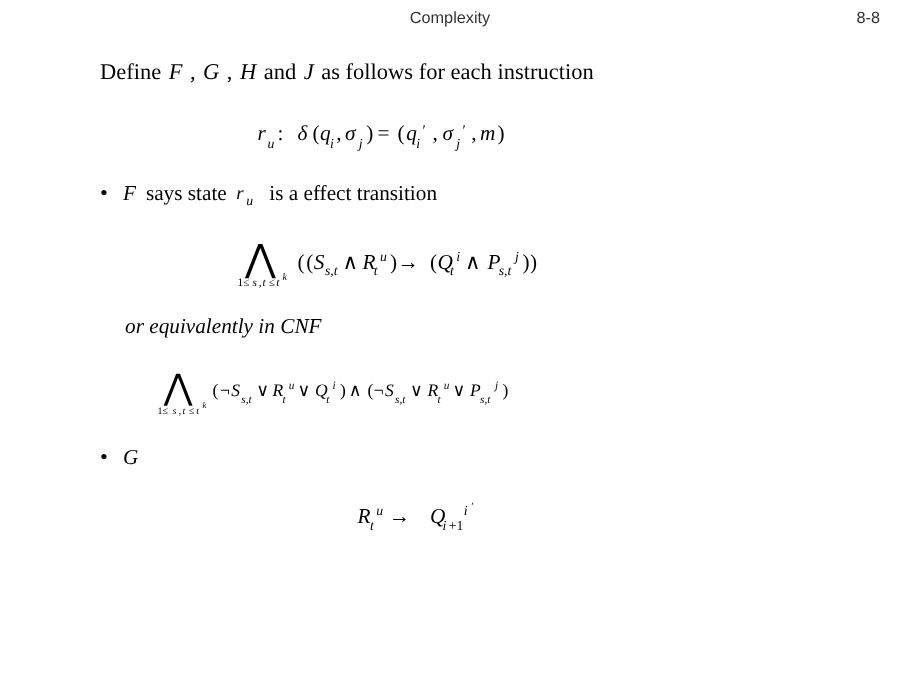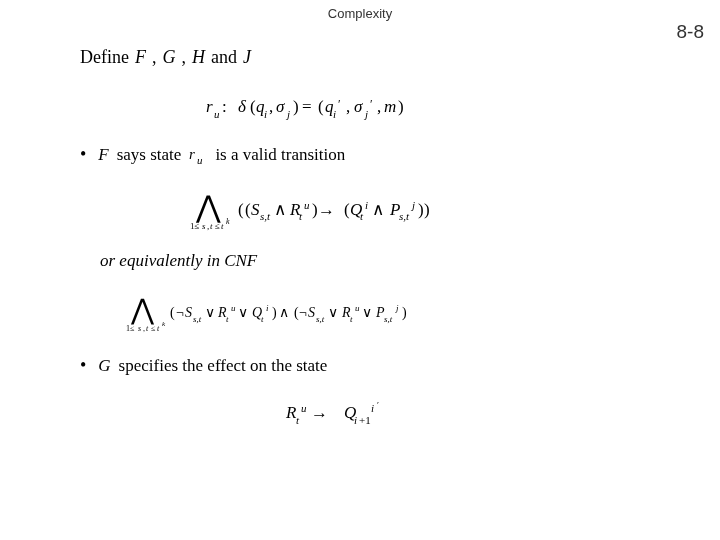--- a/index.html
+++ b/index.html
@@ -29,22 +29,22 @@
 
     .page-title {
       font-size: 13px;
       color: #333;
       font-family: Arial, sans-serif;
     }
 
     .page-number {
       position: absolute;
       right: 16px;
-      top: 21px;
-      font-size: 19px;
+      top: 6px;
+      font-size: 13px;
       color: #333;
       font-family: Arial, sans-serif;
     }
 
     .content {
       padding: 20px 68px 20px 80px;
     }
 
     .define-line {
       display: flex;
@@ -100,20 +100,21 @@
 
   <div class="define-line">
     <span>Define</span>
     <span class="italic">F</span>
       <span>,</span>
     <span class="italic">G</span>
       <span>,</span>
     <span class="italic">H</span>
     <span>and</span>
     <span class="italic">J</span>
+    <span>as follows for each instruction</span>
   </div>
 
   <div class="formula-container">
     <svg width="340" height="42" viewBox="0 0 340 42">
 
       <text x="10" y="26" font-size="17" font-style="italic">r</text>
       <text x="18" y="32" font-size="11" font-style="italic">u</text>
       <text x="26" y="26" font-size="17"> : </text>
 
       <text x="42" y="26" font-size="17" font-style="italic">δ</text>
@@ -147,21 +148,21 @@
   </div>
 
   <div class="bullet-line">
     <span class="bullet-dot">•</span>
     <span class="italic">F</span>
     <span>says state</span>
     <svg width="18" height="20" viewBox="0 0 18 20" style="display:inline-block;vertical-align:middle;">
       <text x="0" y="14" font-size="15" font-style="italic">r</text>
       <text x="8" y="19" font-size="11" font-style="italic">u</text>
     </svg>
-    <span>is a valid transition</span>
+    <span>is a effect transition</span>
   </div>
 
   <div class="formula-container">
     <svg width="360" height="56" viewBox="0 0 360 56">
 
       <text x="10" y="38" font-size="30">⋀</text>
 
       <text x="4" y="50" font-size="9">1≤</text>
       <text x="16" y="50" font-size="9" font-style="italic">s</text>
       <text x="21" y="50" font-size="9">,</text>
@@ -250,21 +251,20 @@
       <text x="250" y="36" font-size="14" font-style="italic">P</text>
       <text x="258" y="41" font-size="9" font-style="italic">s,t</text>
       <text x="270" y="30" font-size="9" font-style="italic">j</text>
       <text x="276" y="36" font-size="14">)</text>
     </svg>
   </div>
 
   <div class="bullet-line">
     <span class="bullet-dot">•</span>
     <span class="italic">G</span>
-    <span>specifies the effect on the state</span>
   </div>
 
   <div class="formula-container">
     <svg width="180" height="46" viewBox="0 0 180 46">
 
       <text x="10" y="28" font-size="17" font-style="italic">R</text>
       <text x="20" y="34" font-size="11" font-style="italic">t</text>
       <text x="25" y="22" font-size="11" font-style="italic">u</text>
 
       <text x="35" y="28" font-size="17"> → </text>

